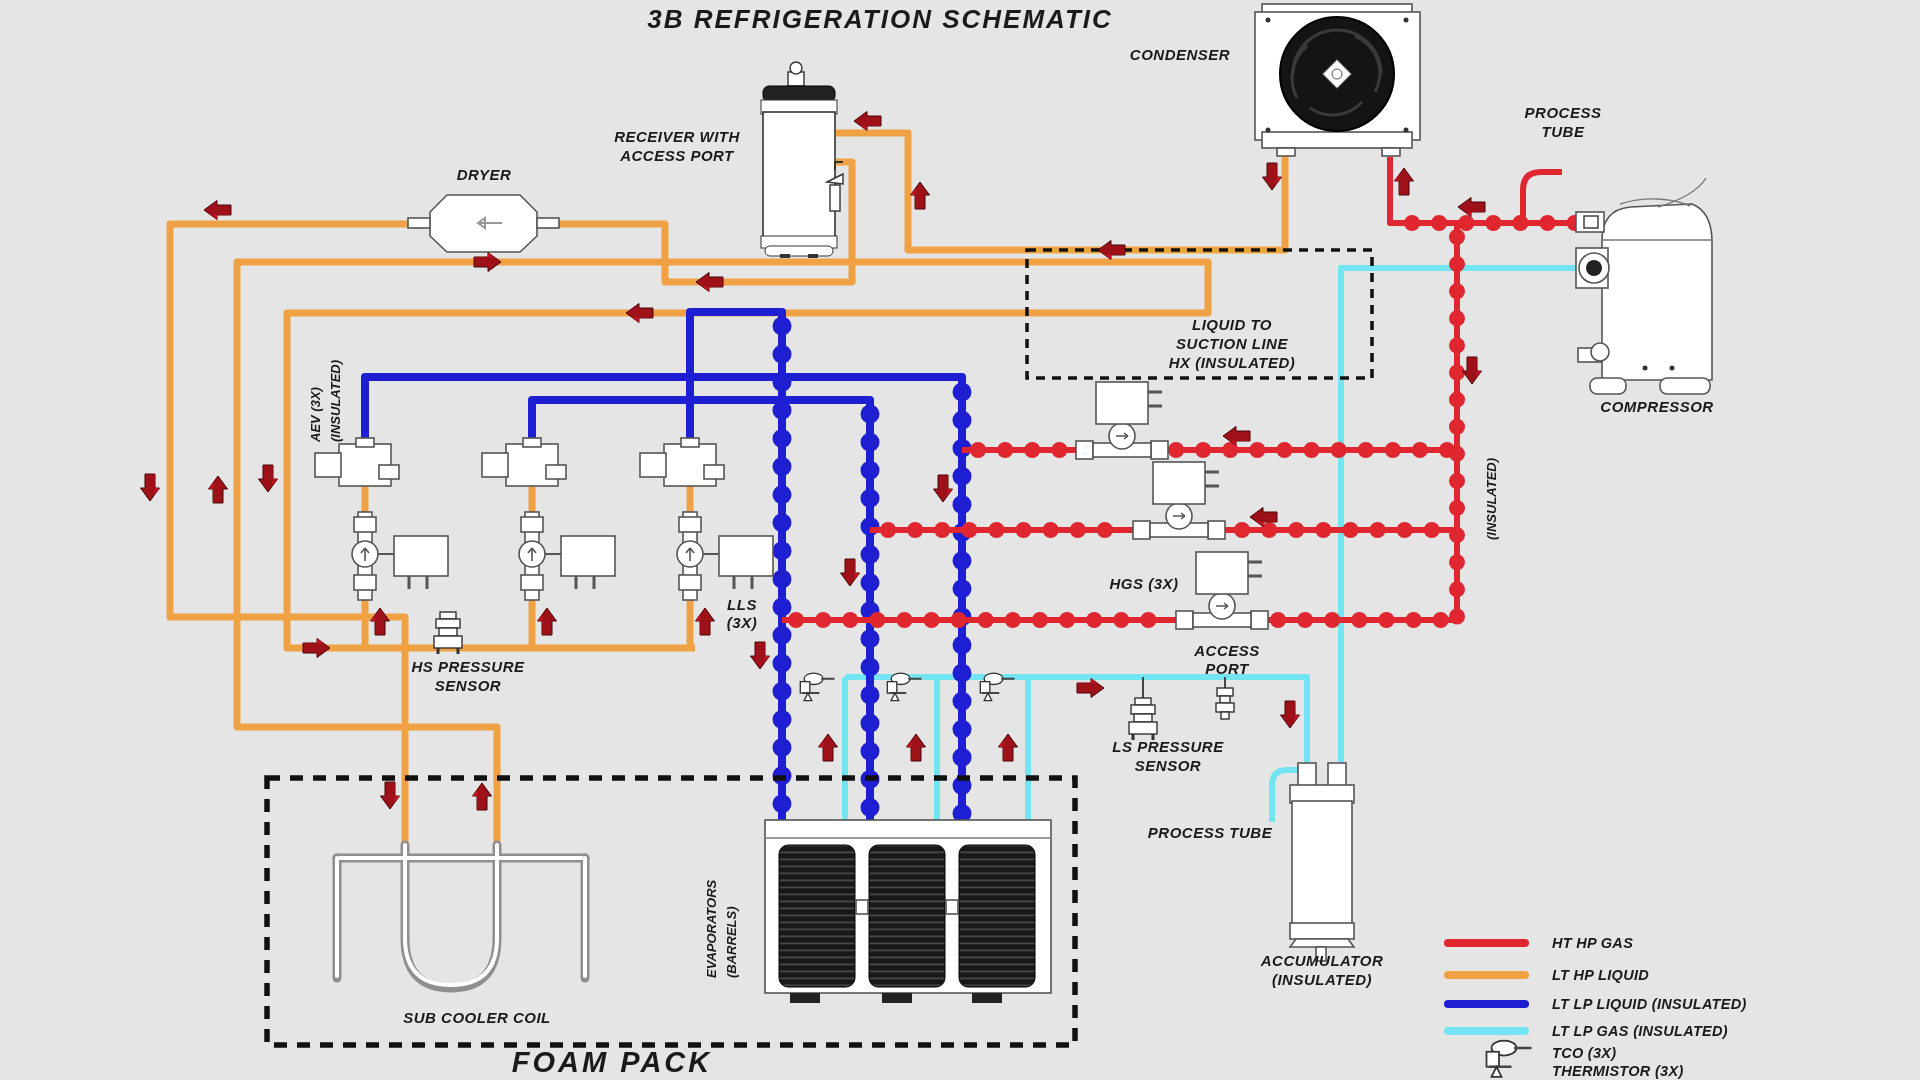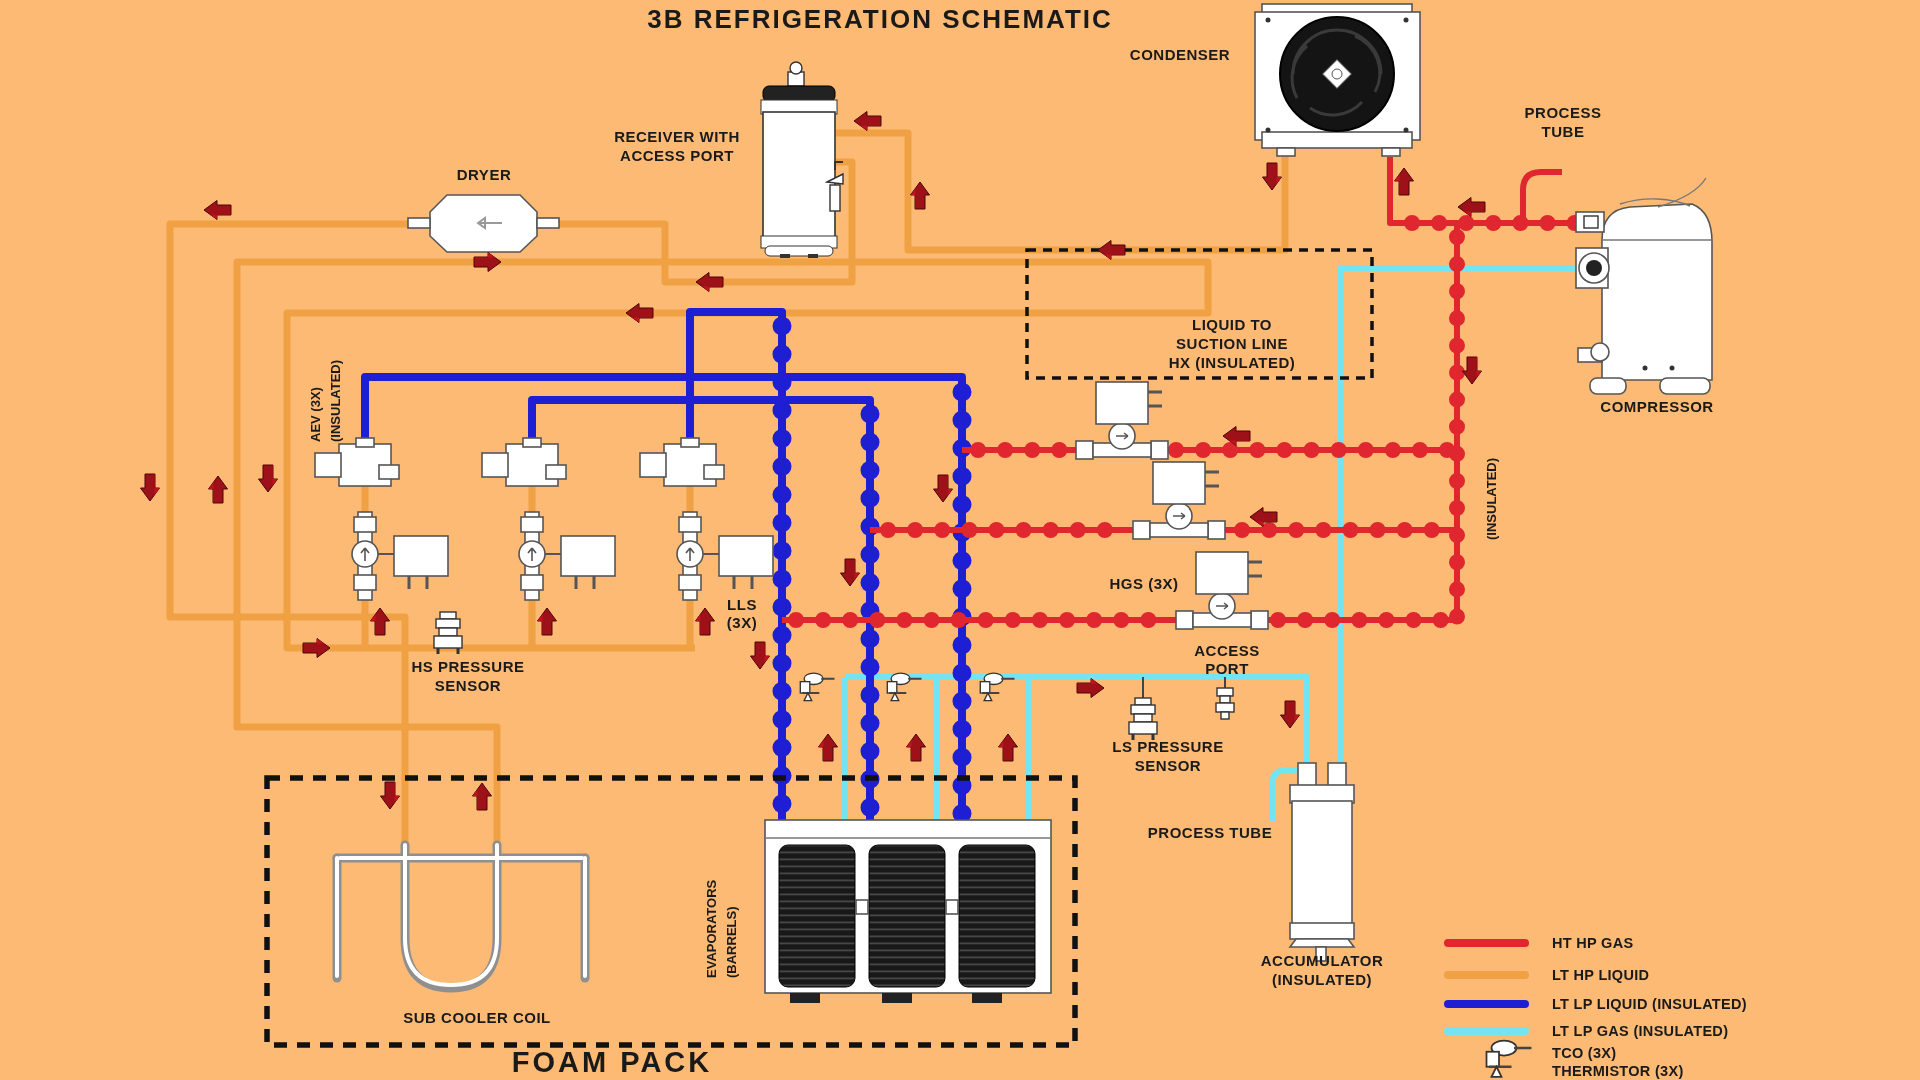--- a/index.html
+++ b/index.html
@@ -1,16 +1,16 @@
 <!DOCTYPE html>
 <html><head>
 <meta charset="utf-8">
 <style>
   html,body{margin:0;padding:0;background:#ffffff;}
-  .stage{width:1920px;height:1080px;position:relative;background:#fdba74;overflow:hidden;}
+  .stage{width:1920px;height:1080px;position:relative;background:#e5e5e5;overflow:hidden;font-style:italic;}
   svg{display:block;font-family:"Liberation Sans","DejaVu Sans",sans-serif;}
   text{fill:#1a1a1a;font-weight:bold;}
   .t26{font-size:26px;letter-spacing:2px;}
   .t15{font-size:15px;letter-spacing:.5px;}
   .t14{font-size:14.5px;letter-spacing:.3px;}
   .t13{font-size:13px;}
   .t29{font-size:29px;letter-spacing:3px;}
   .mid{text-anchor:middle;}
   .comp{stroke:#555;fill:#ffffff;stroke-width:1.6;}
   .compd{stroke:#333;fill:#ffffff;stroke-width:1.4;}

